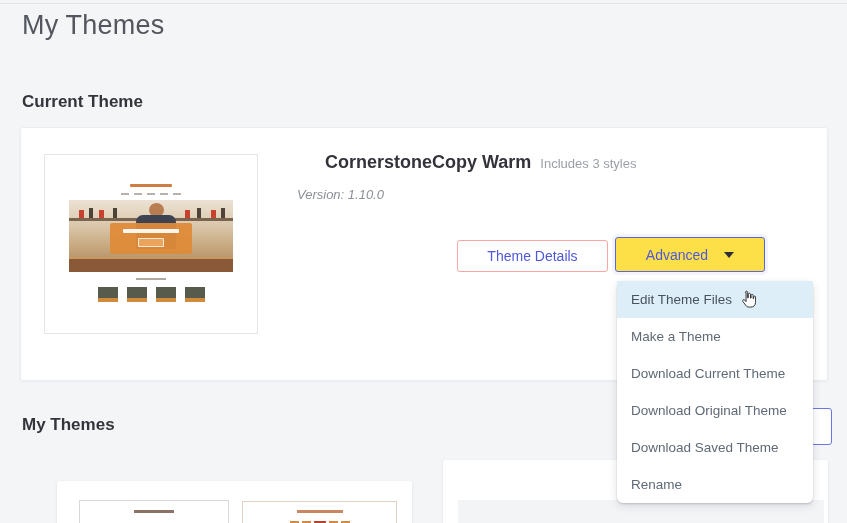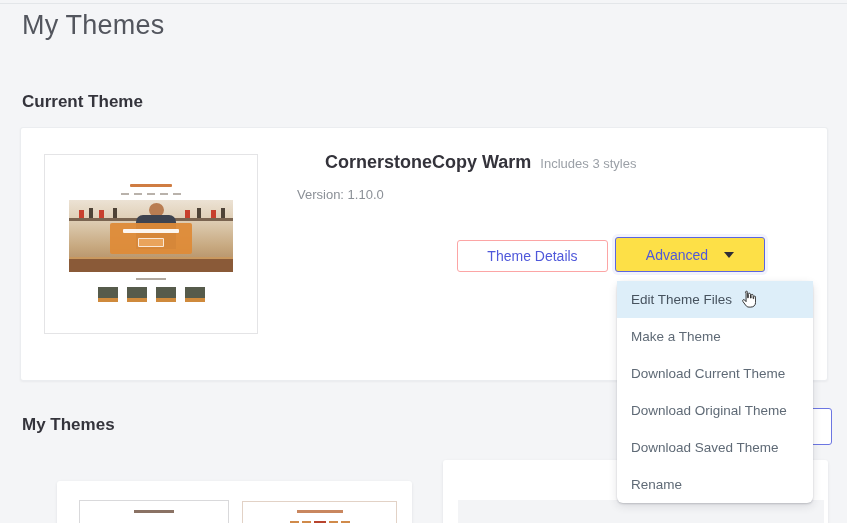--- a/index.html
+++ b/index.html
@@ -34,21 +34,21 @@
   .ms-ovl-line{width:56px;height:4px;background:rgba(255,255,255,.92);margin-top:6px;border-radius:1px;}
   .ms-ovl-btn{width:24px;height:7px;background:#eaa45c;border:1px solid rgba(255,255,255,.75);margin-top:5px;border-radius:1px;}
   .ms-products{height:38px;background:#fff;display:flex;flex-direction:column;align-items:center;}
   .ms-ptitle{width:30px;height:2px;background:#b0a89f;margin-top:6px;}
   .ms-prow{display:flex;gap:9px;margin-top:7px;}
   .ms-tile{width:20px;height:15px;background:#565b4b;position:relative;}
   .ms-tile::after{content:"";position:absolute;left:0;bottom:0;width:100%;height:4px;background:#cf8a3c;}
   
   .theme-name{position:absolute;left:276px;top:24px;font-size:18px;font-weight:700;color:#34333b;margin-left:28px;}
   .styles-note{font-size:13px;font-weight:400;color:#9ba0a7;margin-left:9px;}
-  .version{position:absolute;left:276px;top:59px;font-size:13px;color:#8b9097;}
+  .version{position:absolute;left:276px;top:59px;font-size:13px;color:#8b9097;font-style:italic;}
   .btn{position:absolute;top:112px;height:32px;border-radius:3px;font-size:14px;
     display:flex;align-items:center;justify-content:center;cursor:pointer;box-sizing:border-box;
     font-family:"Liberation Sans",sans-serif;}
   .btn-customize{left:276px;width:152px;background:#5561e4;color:#fff;border:1px solid #5561e4;}
   .btn-details{left:436px;width:151px;background:#fff;color:#4f58da;border:1px solid #fca5a5;}
   .btn-advanced{left:594px;top:109px;width:150px;height:35px;background:#fde047;color:#4f58da;
     border:1px solid #5b65e0;box-shadow:0 0 0 3px rgba(85,97,228,.08);}
   .caret{width:0;height:0;border-left:5px solid transparent;border-right:5px solid transparent;
     border-top:6px solid #2e2e36;margin-left:16px;}
   

